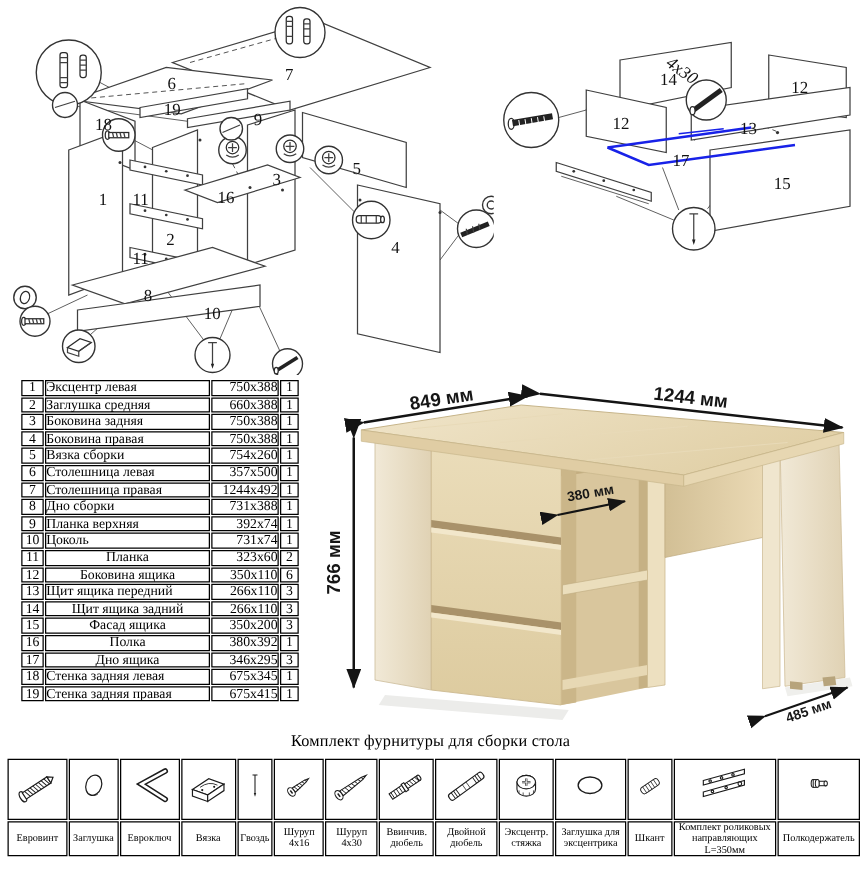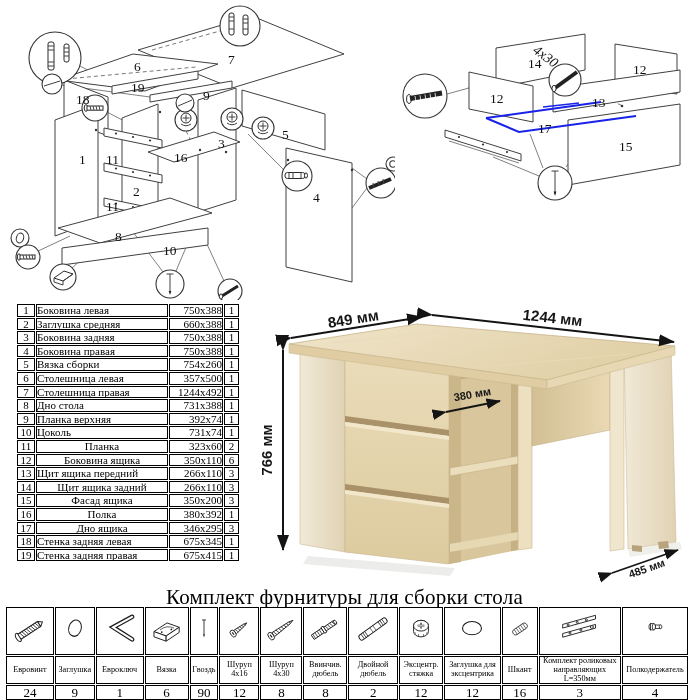--- a/index.html
+++ b/index.html
@@ -28,21 +28,21 @@
   .pt-qty{width:13px;text-align:center;}
   .parts-table tr:nth-child(11) .pt-name,.parts-table tr:nth-child(12) .pt-name,
   .parts-table tr:nth-child(14) .pt-name,.parts-table tr:nth-child(15) .pt-name,
   .parts-table tr:nth-child(16) .pt-name,.parts-table tr:nth-child(17) .pt-name{text-align:center;}
 
   
   .dim{font-family:"Liberation Sans",sans-serif;font-weight:bold;fill:#161616;}
 
   
   .hw-title{position:absolute;left:0;top:585px;width:689px;text-align:center;
-            font-size:21px;letter-spacing:.2px;}
+            font-size:13px;letter-spacing:.2px;}
   .hardware-table{position:absolute;left:5px;top:606px;border-collapse:separate;border-spacing:1.5px;}
   .hardware-table td{border:1.2px solid #000;background:#fff;text-align:center;
                      vertical-align:middle;padding:0;}
   .hw-icon-cell{height:44px;}
   .hw-label-cell{height:21px;font-size:8.2px;line-height:8.8px;padding:0 1px;}
   .hw-qty-cell{height:13px;font-size:13px;line-height:13px;}
 </style>
 </head>
 <body>
 
@@ -269,21 +269,21 @@
     <text class="num" x="97" y="95">12</text>
     <text class="num" x="199" y="99">13</text>
     <text class="num" x="145" y="125">17</text>
     <text class="num" x="226" y="143">15</text>
   </svg>
 
   <table class="parts-table">
     <tbody>
         <tr>
           <td class="pt-num">1</td>
-          <td class="pt-name">Боковина левая</td>
+          <td class="pt-name">Эксцентр левая</td>
           <td class="pt-size">750x388</td>
           <td class="pt-qty">1</td>
         </tr>
         <tr>
           <td class="pt-num">2</td>
           <td class="pt-name">Заглушка средняя</td>
           <td class="pt-size">660x388</td>
           <td class="pt-qty">1</td>
         </tr>
         <tr>
@@ -311,21 +311,21 @@
           <td class="pt-qty">1</td>
         </tr>
         <tr>
           <td class="pt-num">7</td>
           <td class="pt-name">Столешница правая</td>
           <td class="pt-size">1244x492</td>
           <td class="pt-qty">1</td>
         </tr>
         <tr>
           <td class="pt-num">8</td>
-          <td class="pt-name">Дно стола</td>
+          <td class="pt-name">Дно сборки</td>
           <td class="pt-size">731x388</td>
           <td class="pt-qty">1</td>
         </tr>
         <tr>
           <td class="pt-num">9</td>
           <td class="pt-name">Планка верхняя</td>
           <td class="pt-size">392x74</td>
           <td class="pt-qty">1</td>
         </tr>
         <tr>
@@ -581,31 +581,15 @@
           <td class="hw-label-cell">Шуруп 4х16</td>
           <td class="hw-label-cell">Шуруп 4х30</td>
           <td class="hw-label-cell">Ввинчив. дюбель</td>
           <td class="hw-label-cell">Двойной дюбель</td>
           <td class="hw-label-cell">Эксцентр. стяжка</td>
           <td class="hw-label-cell">Заглушка для эксцентрика</td>
           <td class="hw-label-cell">Шкант</td>
           <td class="hw-label-cell">Комплект роликовых направляющих L=350мм</td>
           <td class="hw-label-cell">Полкодержатель</td>
         </tr>
-      <tr>
-          <td class="hw-qty-cell">24</td>
-          <td class="hw-qty-cell">9</td>
-          <td class="hw-qty-cell">1</td>
-          <td class="hw-qty-cell">6</td>
-          <td class="hw-qty-cell">90</td>
-          <td class="hw-qty-cell">12</td>
-          <td class="hw-qty-cell">8</td>
-          <td class="hw-qty-cell">8</td>
-          <td class="hw-qty-cell">2</td>
-          <td class="hw-qty-cell">12</td>
-          <td class="hw-qty-cell">12</td>
-          <td class="hw-qty-cell">16</td>
-          <td class="hw-qty-cell">3</td>
-          <td class="hw-qty-cell">4</td>
-        </tr>
     </tbody>
   </table>
 </div>
 
 </body></html>

